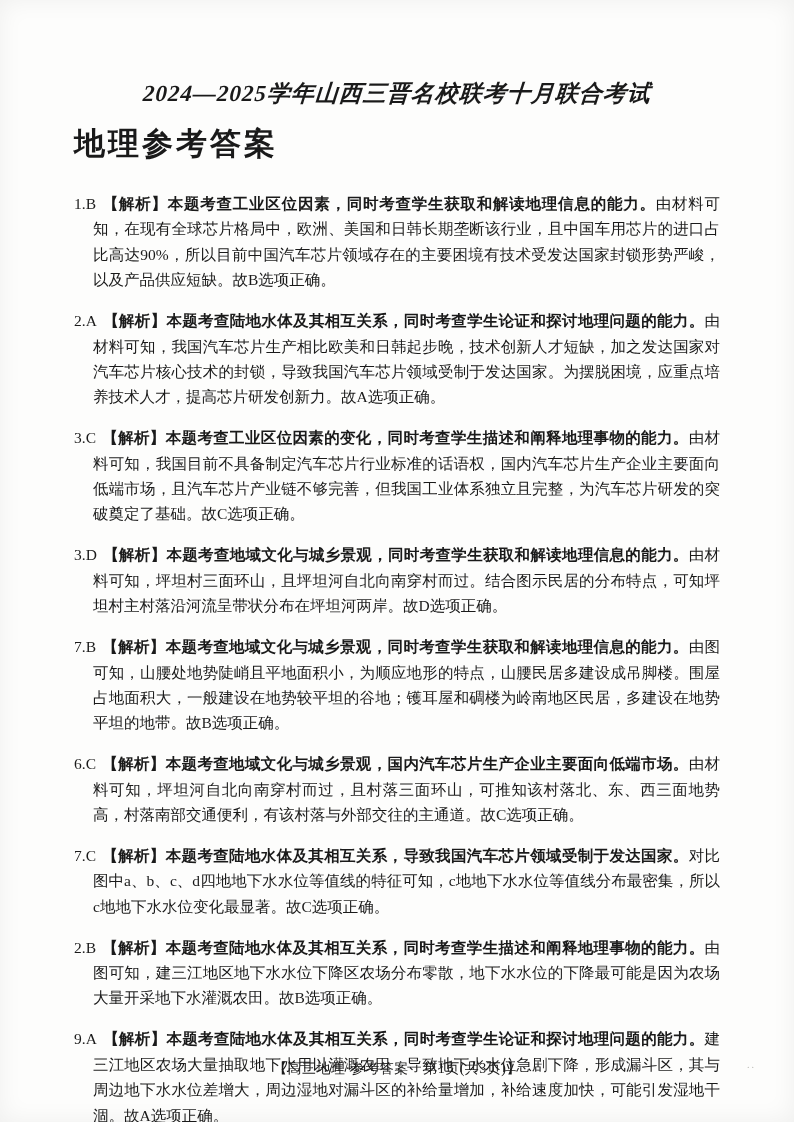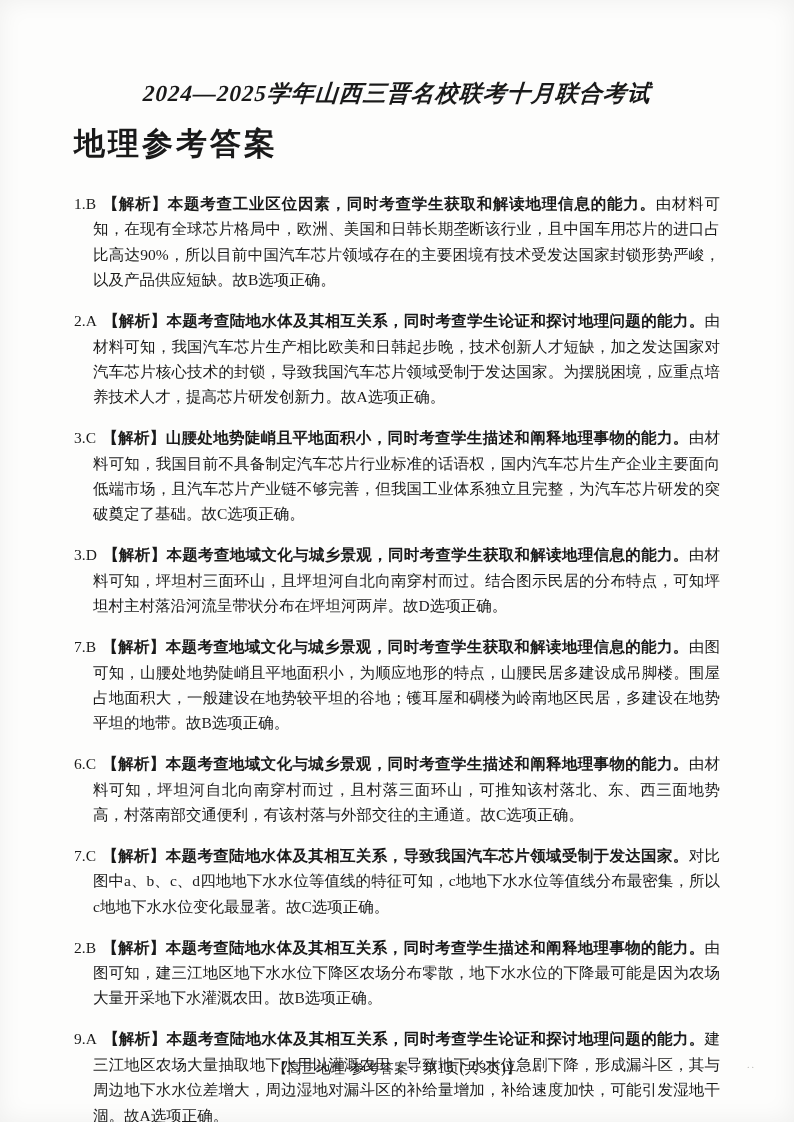--- a/index.html
+++ b/index.html
@@ -84,27 +84,27 @@
 
     <h1 class="doc-title">2024—2025学年山西三晋名校联考十月联合考试</h1>
     <h2 class="doc-subtitle">地理参考答案</h2>
 
     <div class="answers">
 
       <p class="answer-item"><span class="answer-num">1.B</span><span class="answer-bold">【解析】本题考查工业区位因素，同时考查学生获取和解读地理信息的能力。</span><span class="answer-text">由材料可知，在现有全球芯片格局中，欧洲、美国和日韩长期垄断该行业，且中国车用芯片的进口占比高达90%，所以目前中国汽车芯片领域存在的主要困境有技术受发达国家封锁形势严峻，以及产品供应短缺。故B选项正确。</span></p>
 
       <p class="answer-item"><span class="answer-num">2.A</span><span class="answer-bold">【解析】本题考查陆地水体及其相互关系，同时考查学生论证和探讨地理问题的能力。</span><span class="answer-text">由材料可知，我国汽车芯片生产相比欧美和日韩起步晚，技术创新人才短缺，加之发达国家对汽车芯片核心技术的封锁，导致我国汽车芯片领域受制于发达国家。为摆脱困境，应重点培养技术人才，提高芯片研发创新力。故A选项正确。</span></p>
 
-      <p class="answer-item"><span class="answer-num">3.C</span><span class="answer-bold">【解析】山腰处地势陡峭且平地面积小，同时考查学生描述和阐释地理事物的能力。</span><span class="answer-text">由材料可知，我国目前不具备制定汽车芯片行业标准的话语权，国内汽车芯片生产企业主要面向低端市场，且汽车芯片产业链不够完善，但我国工业体系独立且完整，为汽车芯片研发的突破奠定了基础。故C选项正确。</span></p>
+      <p class="answer-item"><span class="answer-num">3.C</span><span class="answer-bold">【解析】本题考查工业区位因素的变化，同时考查学生描述和阐释地理事物的能力。</span><span class="answer-text">由材料可知，我国目前不具备制定汽车芯片行业标准的话语权，国内汽车芯片生产企业主要面向低端市场，且汽车芯片产业链不够完善，但我国工业体系独立且完整，为汽车芯片研发的突破奠定了基础。故C选项正确。</span></p>
 
       <p class="answer-item"><span class="answer-num">3.D</span><span class="answer-bold">【解析】本题考查地域文化与城乡景观，同时考查学生获取和解读地理信息的能力。</span><span class="answer-text">由材料可知，坪坦村三面环山，且坪坦河自北向南穿村而过。结合图示民居的分布特点，可知坪坦村主村落沿河流呈带状分布在坪坦河两岸。故D选项正确。</span></p>
 
       <p class="answer-item"><span class="answer-num">7.B</span><span class="answer-bold">【解析】本题考查地域文化与城乡景观，同时考查学生获取和解读地理信息的能力。</span><span class="answer-text">由图可知，山腰处地势陡峭且平地面积小，为顺应地形的特点，山腰民居多建设成吊脚楼。围屋占地面积大，一般建设在地势较平坦的谷地；镬耳屋和碉楼为岭南地区民居，多建设在地势平坦的地带。故B选项正确。</span></p>
 
-      <p class="answer-item"><span class="answer-num">6.C</span><span class="answer-bold">【解析】本题考查地域文化与城乡景观，同时考查学生描述和阐释地理事物的能力。</span><span class="answer-text">由材料可知，坪坦河自北向南穿村而过，且村落三面环山，可推知该村落北、东、西三面地势高，村落南部交通便利，有该村落与外部交往的主通道。故C选项正确。</span></p>
+      <p class="answer-item"><span class="answer-num">6.C</span><span class="answer-bold">【解析】本题考查地域文化与城乡景观，国内汽车芯片生产企业主要面向低端市场。</span><span class="answer-text">由材料可知，坪坦河自北向南穿村而过，且村落三面环山，可推知该村落北、东、西三面地势高，村落南部交通便利，有该村落与外部交往的主通道。故C选项正确。</span></p>
 
       <p class="answer-item"><span class="answer-num">7.C</span><span class="answer-bold">【解析】本题考查陆地水体及其相互关系，导致我国汽车芯片领域受制于发达国家。</span><span class="answer-text">对比图中a、b、c、d四地地下水水位等值线的特征可知，c地地下水水位等值线分布最密集，所以c地地下水水位变化最显著。故C选项正确。</span></p>
 
       <p class="answer-item"><span class="answer-num">2.B</span><span class="answer-bold">【解析】本题考查陆地水体及其相互关系，同时考查学生描述和阐释地理事物的能力。</span><span class="answer-text">由图可知，建三江地区地下水水位下降区农场分布零散，地下水水位的下降最可能是因为农场大量开采地下水灌溉农田。故B选项正确。</span></p>
 
       <p class="answer-item"><span class="answer-num">9.A</span><span class="answer-bold">【解析】本题考查陆地水体及其相互关系，同时考查学生论证和探讨地理问题的能力。</span><span class="answer-text">建三江地区农场大量抽取地下水用以灌溉农田，导致地下水水位急剧下降，形成漏斗区，其与周边地下水水位差增大，周边湿地对漏斗区的补给量增加，补给速度加快，可能引发湿地干涸。故A选项正确。</span></p>
 
     </div>
   </div>
 

